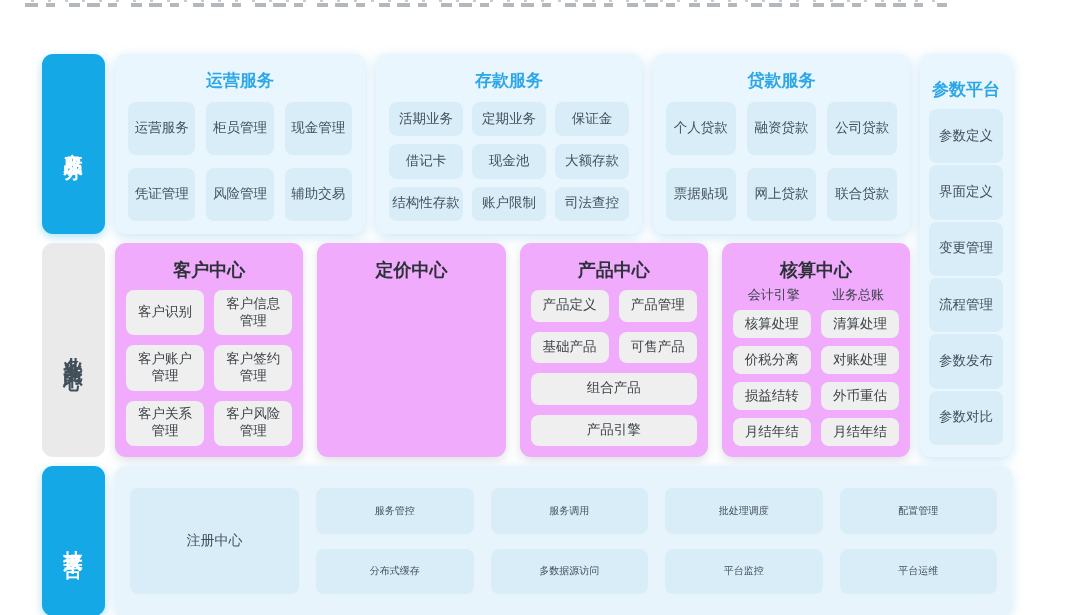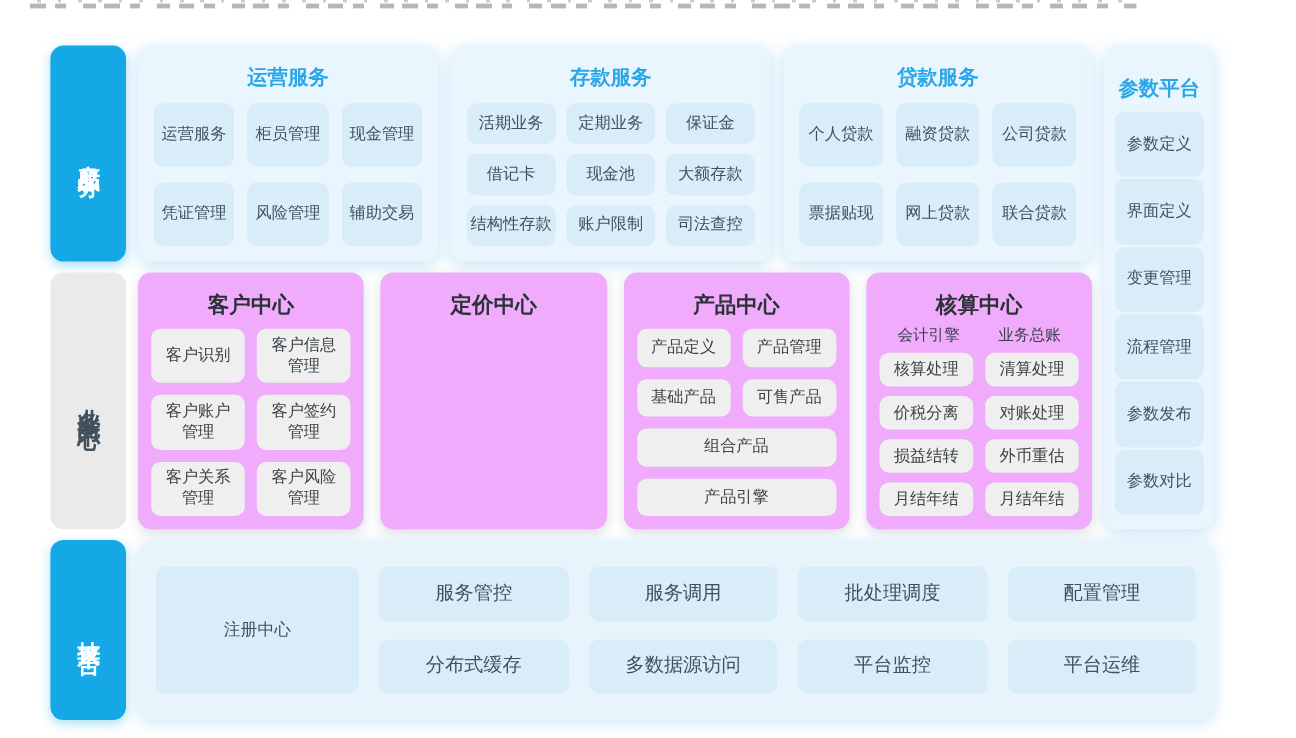--- a/index.html
+++ b/index.html
@@ -12,21 +12,21 @@
   .top-clip{
     position:absolute;left:25px;top:0;width:922px;height:7px;opacity:.75;
     background:
       repeating-linear-gradient(90deg,#9aa1a8 0 13px,transparent 13px 21px,#9aa1a8 21px 30px,transparent 30px 44px,#9aa1a8 44px 55px,transparent 55px 62px),
       repeating-linear-gradient(90deg,transparent 0 6px,#b6bcc2 6px 9px,transparent 9px 17px);
     background-size:100% 4px,100% 2px;
     background-position:0 3px,0 0;
     background-repeat:no-repeat;
   }
   .layout{
-    position:absolute;left:42px;top:38px;
+    position:absolute;left:42px;top:54px;
     display:grid;
     grid-template-columns:63px 795px 92px;
     grid-template-rows:180px 214px 150px;
     column-gap:10px;row-gap:9px;
   }
   
   .sidebar{border-radius:11px;display:flex;align-items:center;justify-content:center;}
   .sidebar.blue{background:var(--accent-blue,#14a9e6);color:#fff;box-shadow:0 3px 9px rgba(20,169,230,.35);}
   .sidebar.gray{background:var(--sidebar-gray-bg,#eaeaea);color:var(--text-dark,#474f56);}
   .vtext{writing-mode:vertical-rl;text-orientation:upright;font-weight:bold;font-size:19px;letter-spacing:3px;line-height:1;}
@@ -61,21 +61,21 @@
   .param-list{display:flex;flex-direction:column;flex:1;gap:2px;}
   .param-list .chip{flex:1;}
   
   .sublabels{display:grid;grid-template-columns:repeat(2,1fr);gap:2px;margin:-4px 0 6px;flex:none;}
   .sublabels span{text-align:center;font-size:13px;color:#3b434a;}
   
   .tech-panel{background:var(--tech-panel-bg,#e7f4fb);border-radius:12px;box-shadow:0 3px 12px rgba(150,205,240,.45);
     display:flex;gap:17px;padding:22px 15px;align-items:stretch;}
   .registry{width:163px;flex:none;font-size:14px;}
   .tech-col{flex:1;display:flex;flex-direction:column;gap:15px;}
-  .tech-col .chip{flex:1;font-size:16px;}
+  .tech-col .chip{flex:1;font-size:10px;}
 </style>
 </head>
 <body>
 
 <div class="top-clip"></div>
 
 <div class="layout">
 
   <div class="sidebar blue sb1">
     <span class="vtext">产品服务</span>

